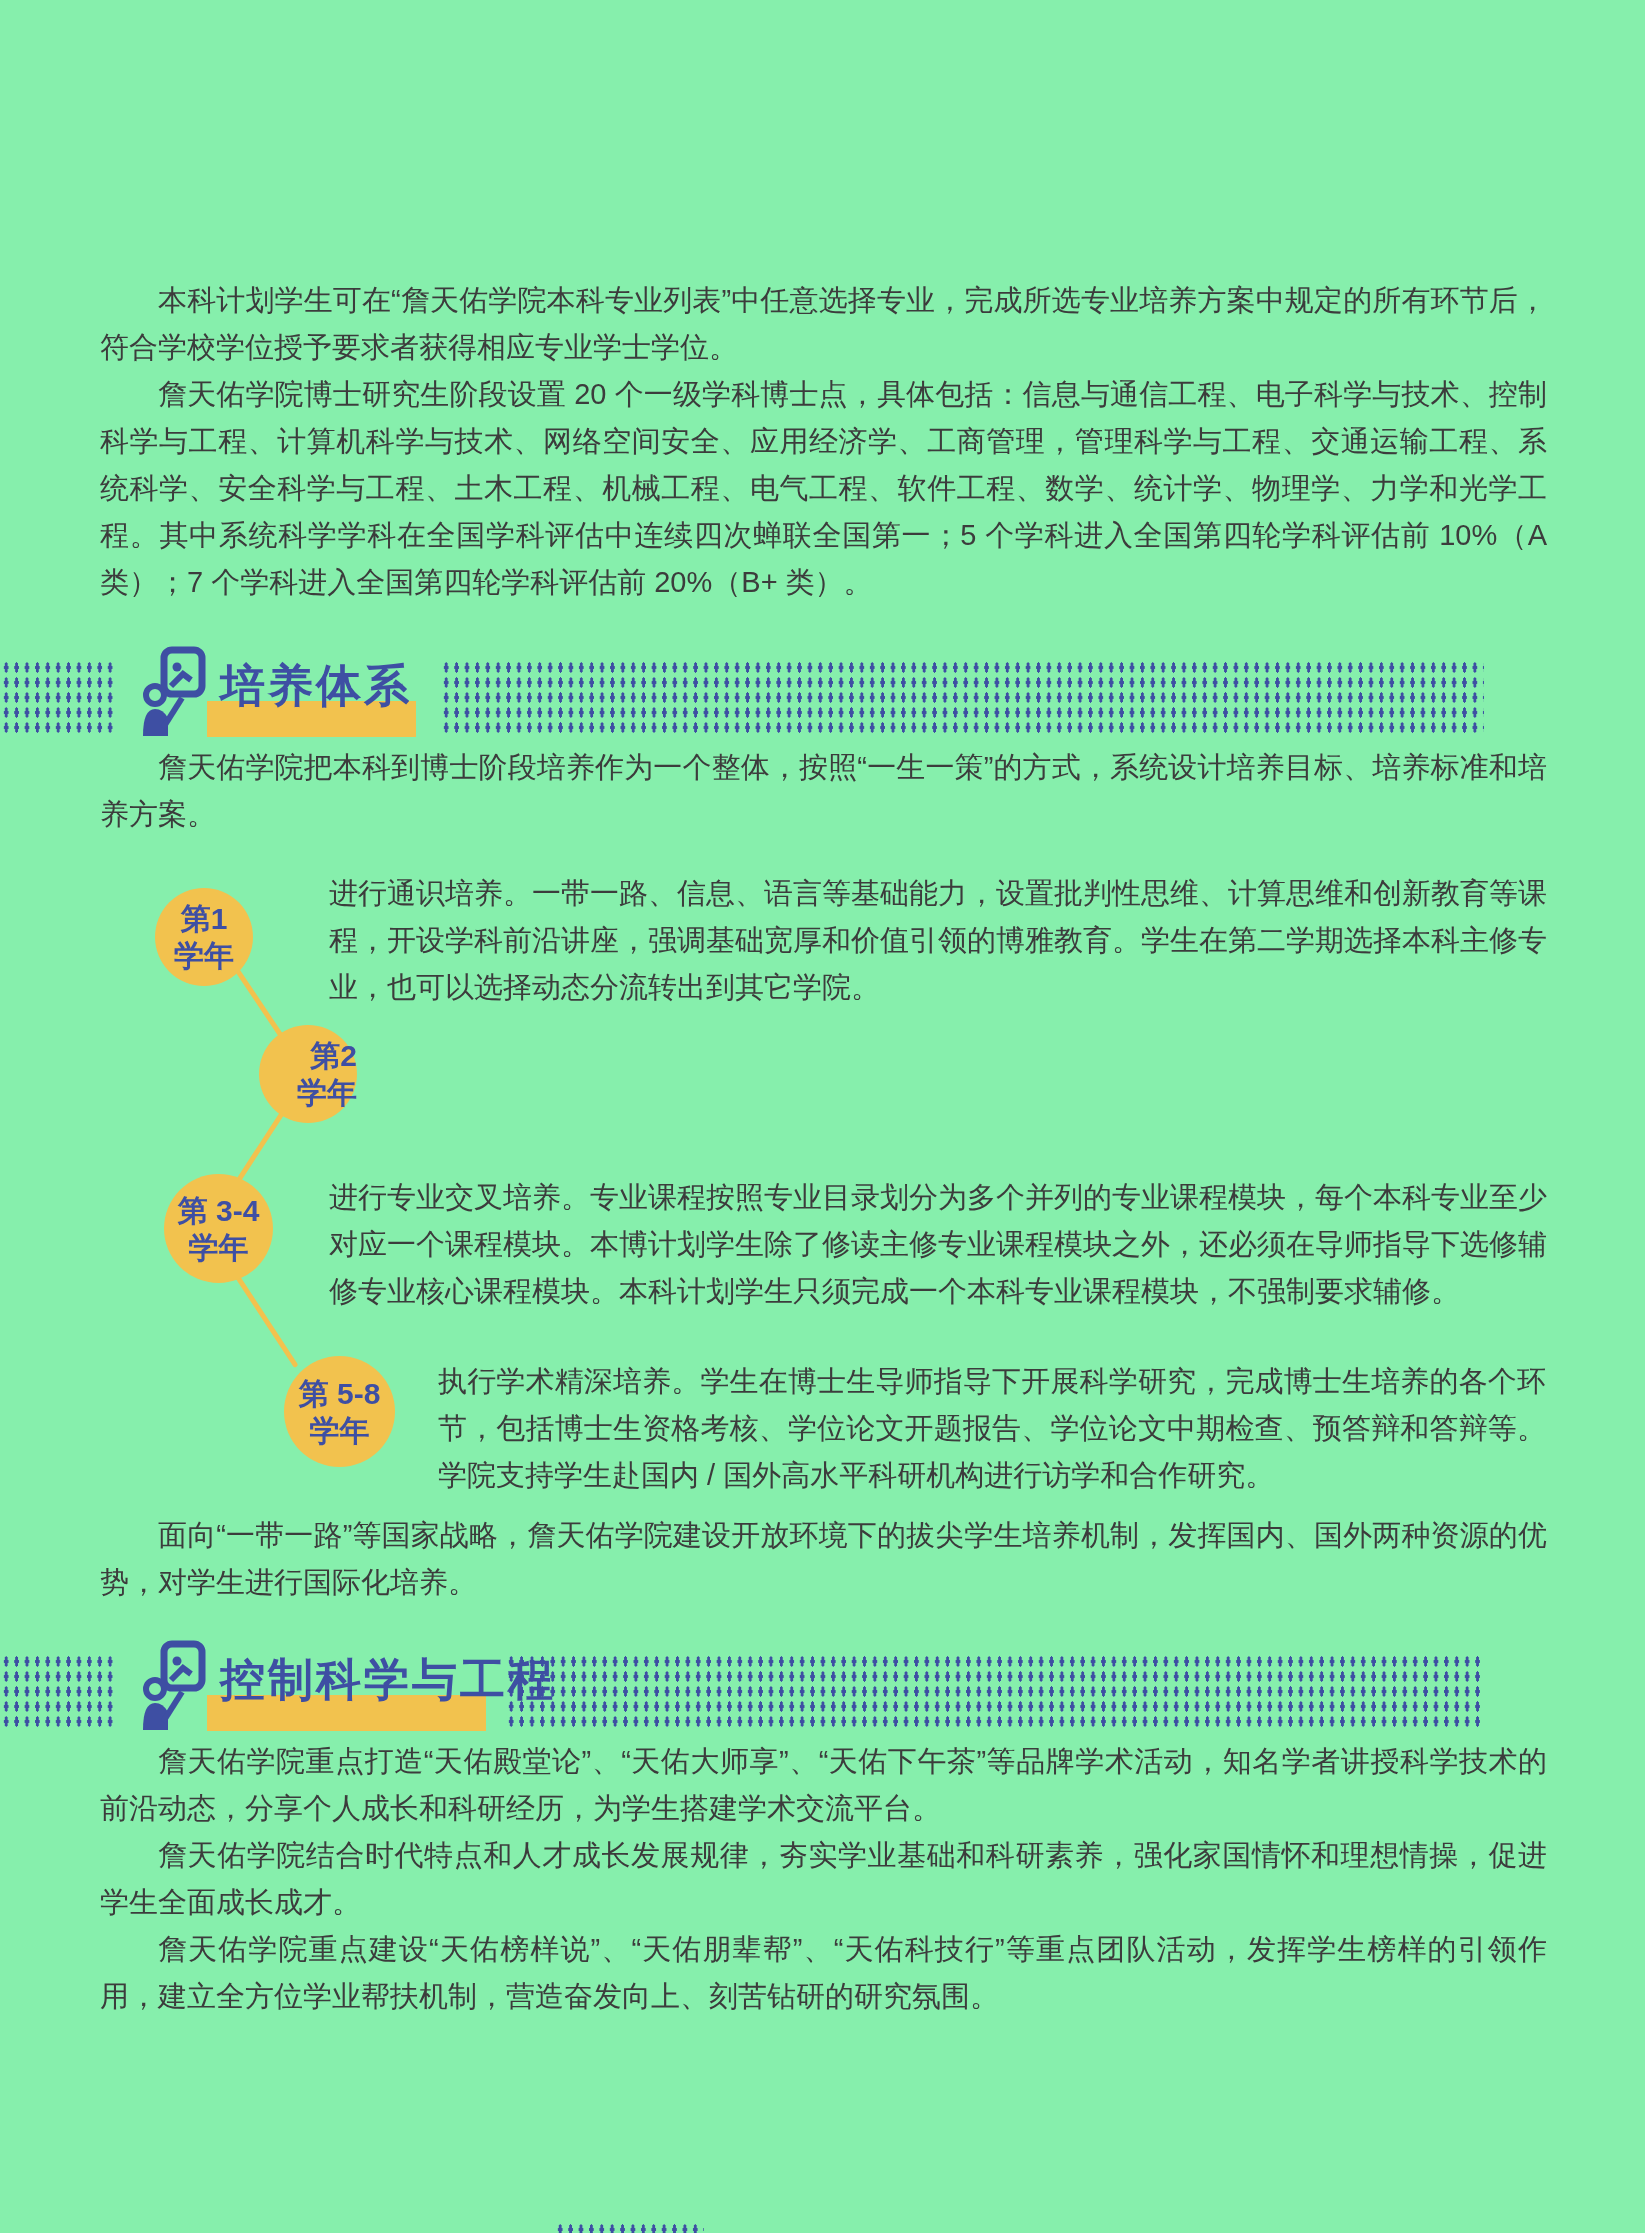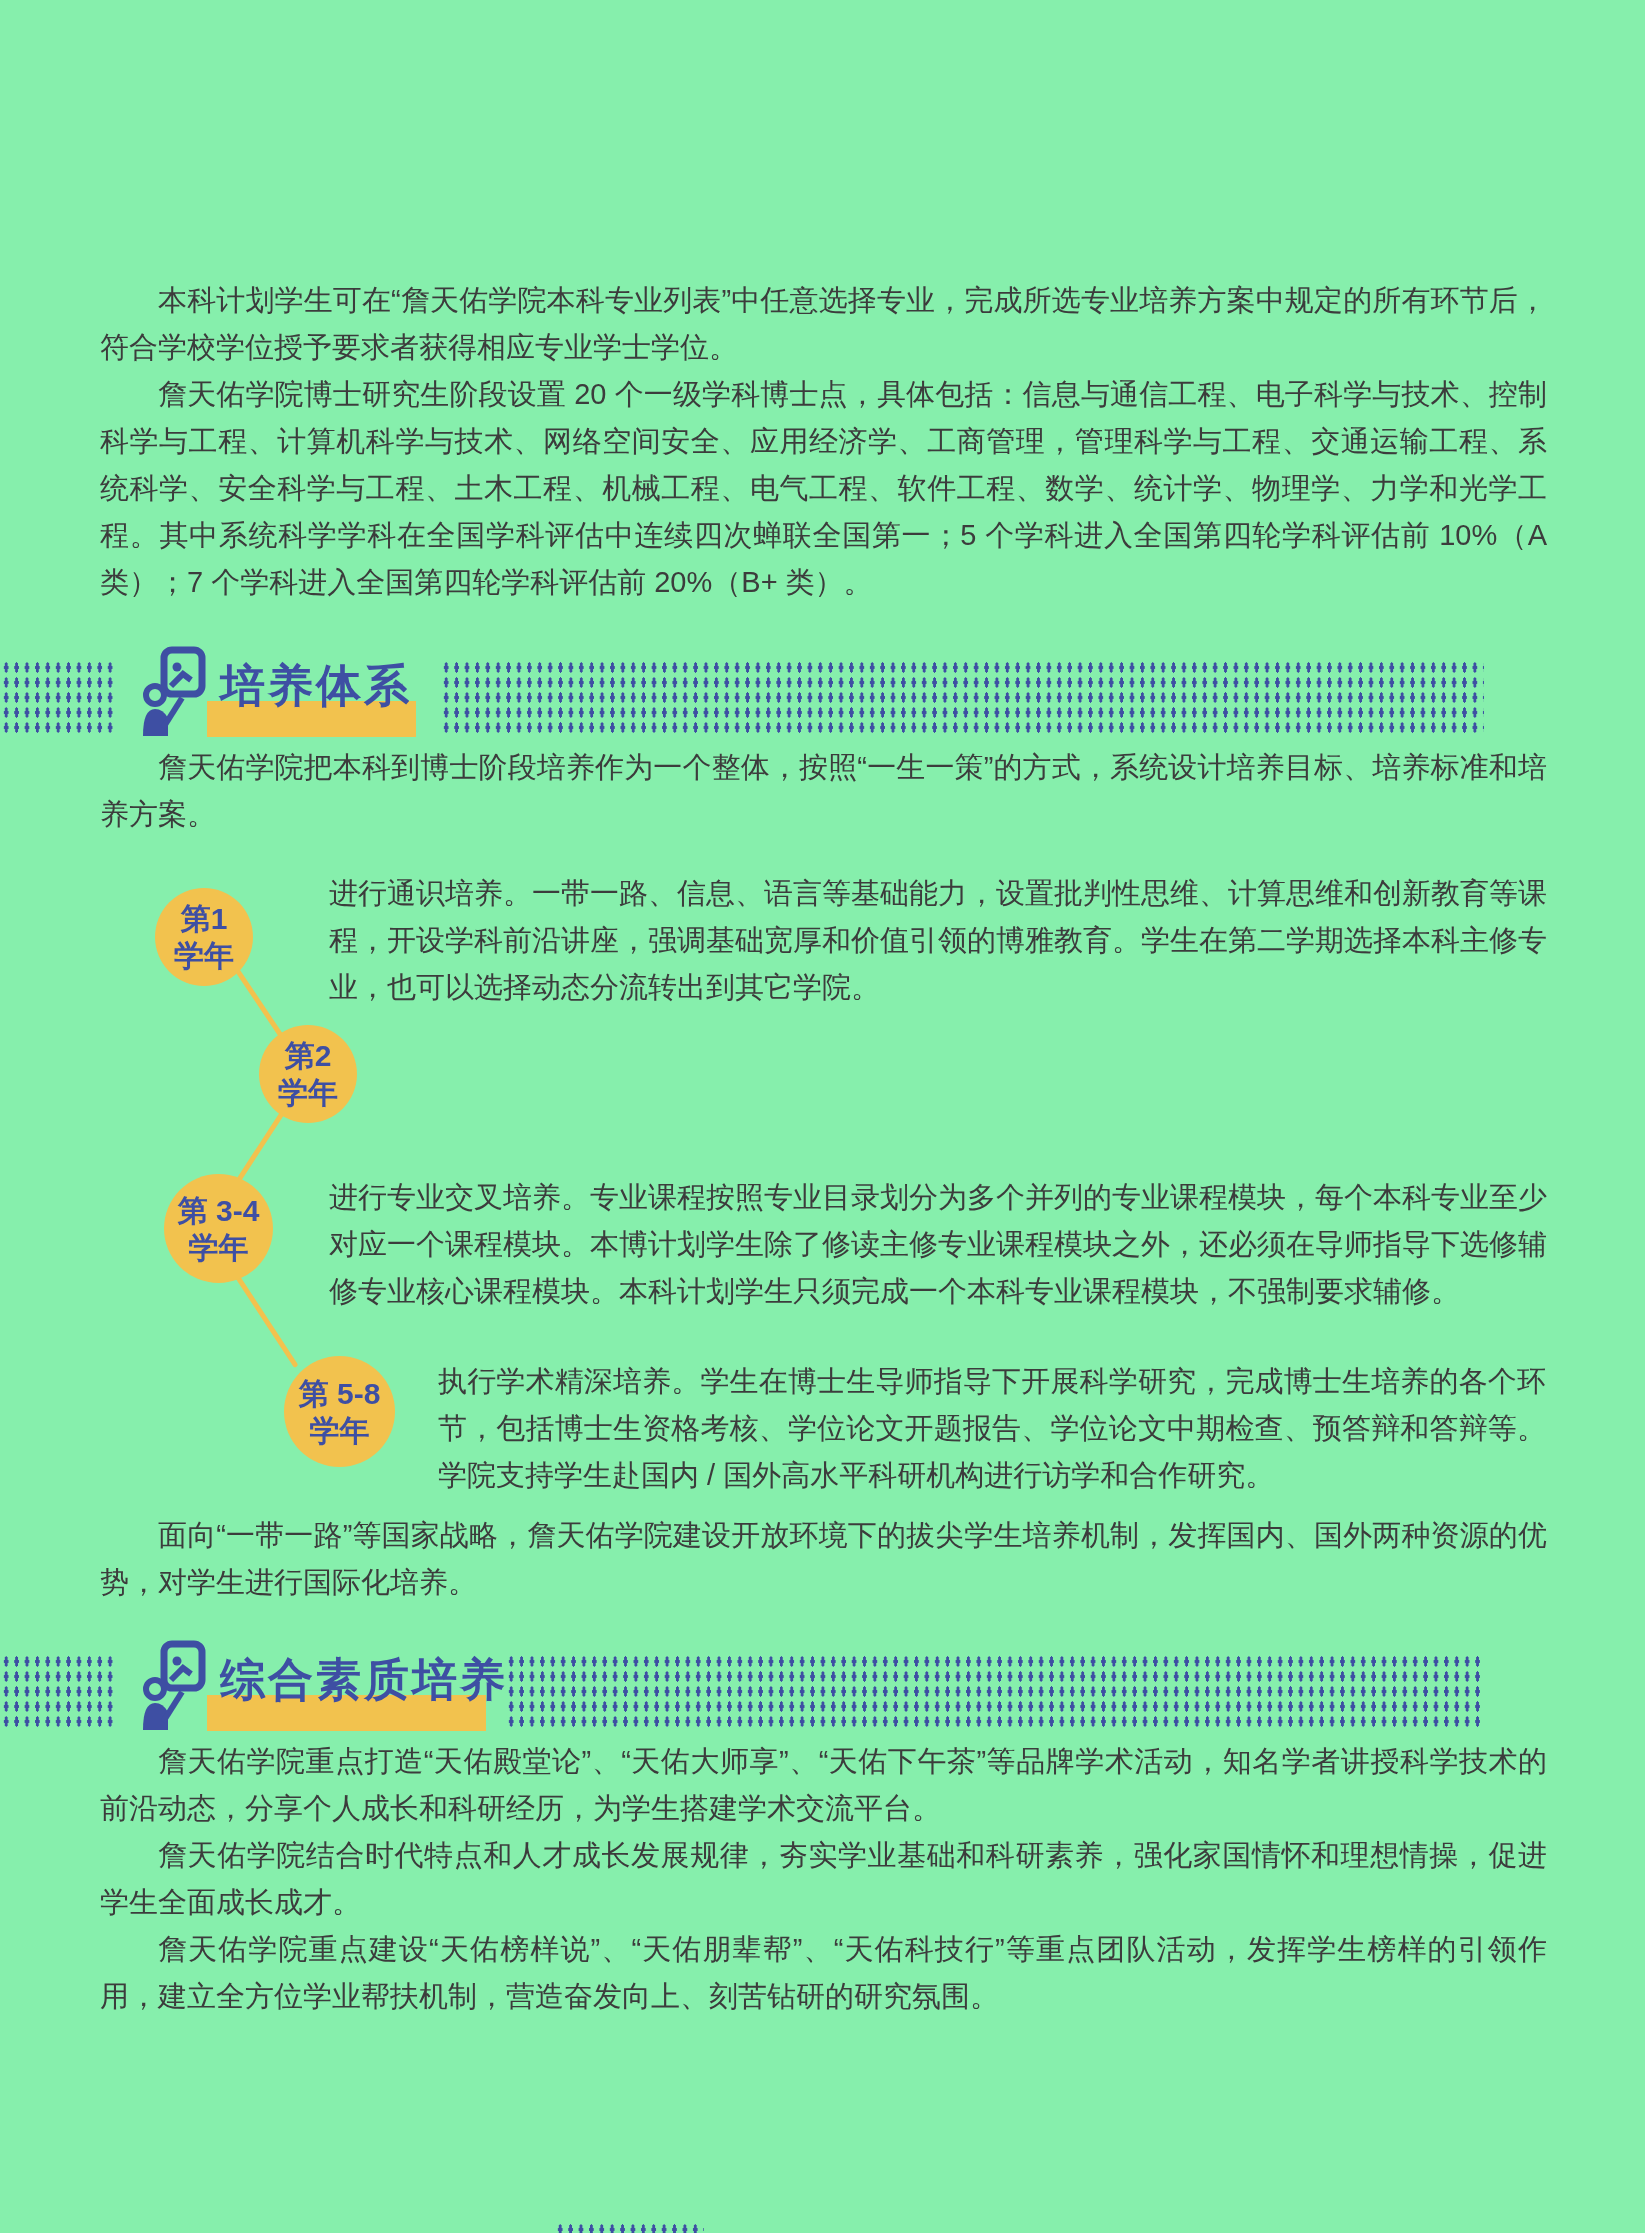--- a/index.html
+++ b/index.html
@@ -60,21 +60,21 @@
   .connectors{position:absolute;left:0;top:0;}
   .connectors line{stroke:var(--yellow);stroke-width:5;stroke-linecap:round;}
   .stage{
     position:absolute;border-radius:50%;
     background:var(--yellow);color:var(--blue);
     font-weight:bold;font-size:30px;line-height:37px;
     display:flex;flex-direction:column;align-items:center;justify-content:center;
     text-align:center;z-index:2;
   }
   .s1{left:55px;top:18px;width:98px;height:98px;}
-  .s2{left:159px;top:155px;width:98px;height:98px;}
+  .s2{left:159px;top:155px;width:98px;height:98px;align-items:flex-end;}
   .s3{left:64px;top:304px;width:109px;height:109px;}
   .s4{left:184px;top:486px;width:111px;height:111px;}
   .tl-text{
     position:absolute;font-size:29px;line-height:47px;
     text-align:justify;color:var(--text);
   }
   .t1{left:229px;top:0;width:1218px;}
   .t2{left:338px;top:152px;width:1108px;}
   .t3{left:229px;top:304px;width:1218px;}
   .t4{left:338px;top:488px;width:1108px;}
@@ -151,21 +151,21 @@
         <svg width="64" height="90" viewBox="0 0 64 90">
           <rect class="icon-stroke" x="22" y="4" width="38" height="44" rx="8"></rect>
           <circle class="icon-fill" cx="35" cy="21" r="4.5"></circle>
           <path class="icon-stroke-thin" d="M29 40 L41 28 L49 34"></path>
           <circle class="icon-stroke-thin" cx="13" cy="49" r="9"></circle>
           <path class="icon-fill" d="M1 90 Q1 63 13 63 Q21 63 26 72 L26 90 Z"></path>
           <path class="icon-stroke-thin" d="M21 82 L40 52"></path>
         </svg>
       </span>
       <div class="bar bar2"></div>
-      <h2 class="sec-title">综合素质培养</h2>
+      <h2 class="sec-title">控制科学与工程</h2>
       <div class="dots dots-right2"></div>
     </div>
 
     <p class="body">詹天佑学院重点打造“天佑殿堂论”、“天佑大师享”、“天佑下午茶”等品牌学术活动，知名学者讲授科学技术的前沿动态，分享个人成长和科研经历，为学生搭建学术交流平台。</p>
     <p class="body after-hdr">詹天佑学院结合时代特点和人才成长发展规律，夯实学业基础和科研素养，强化家国情怀和理想情操，促进学生全面成长成才。</p>
     <p class="body">詹天佑学院重点建设“天佑榜样说”、“天佑朋辈帮”、“天佑科技行”等重点团队活动，发挥学生榜样的引领作用，建立全方位学业帮扶机制，营造奋发向上、刻苦钻研的研究氛围。</p>
 
   </div>
 
   <div class="footer-dots dots"></div>

